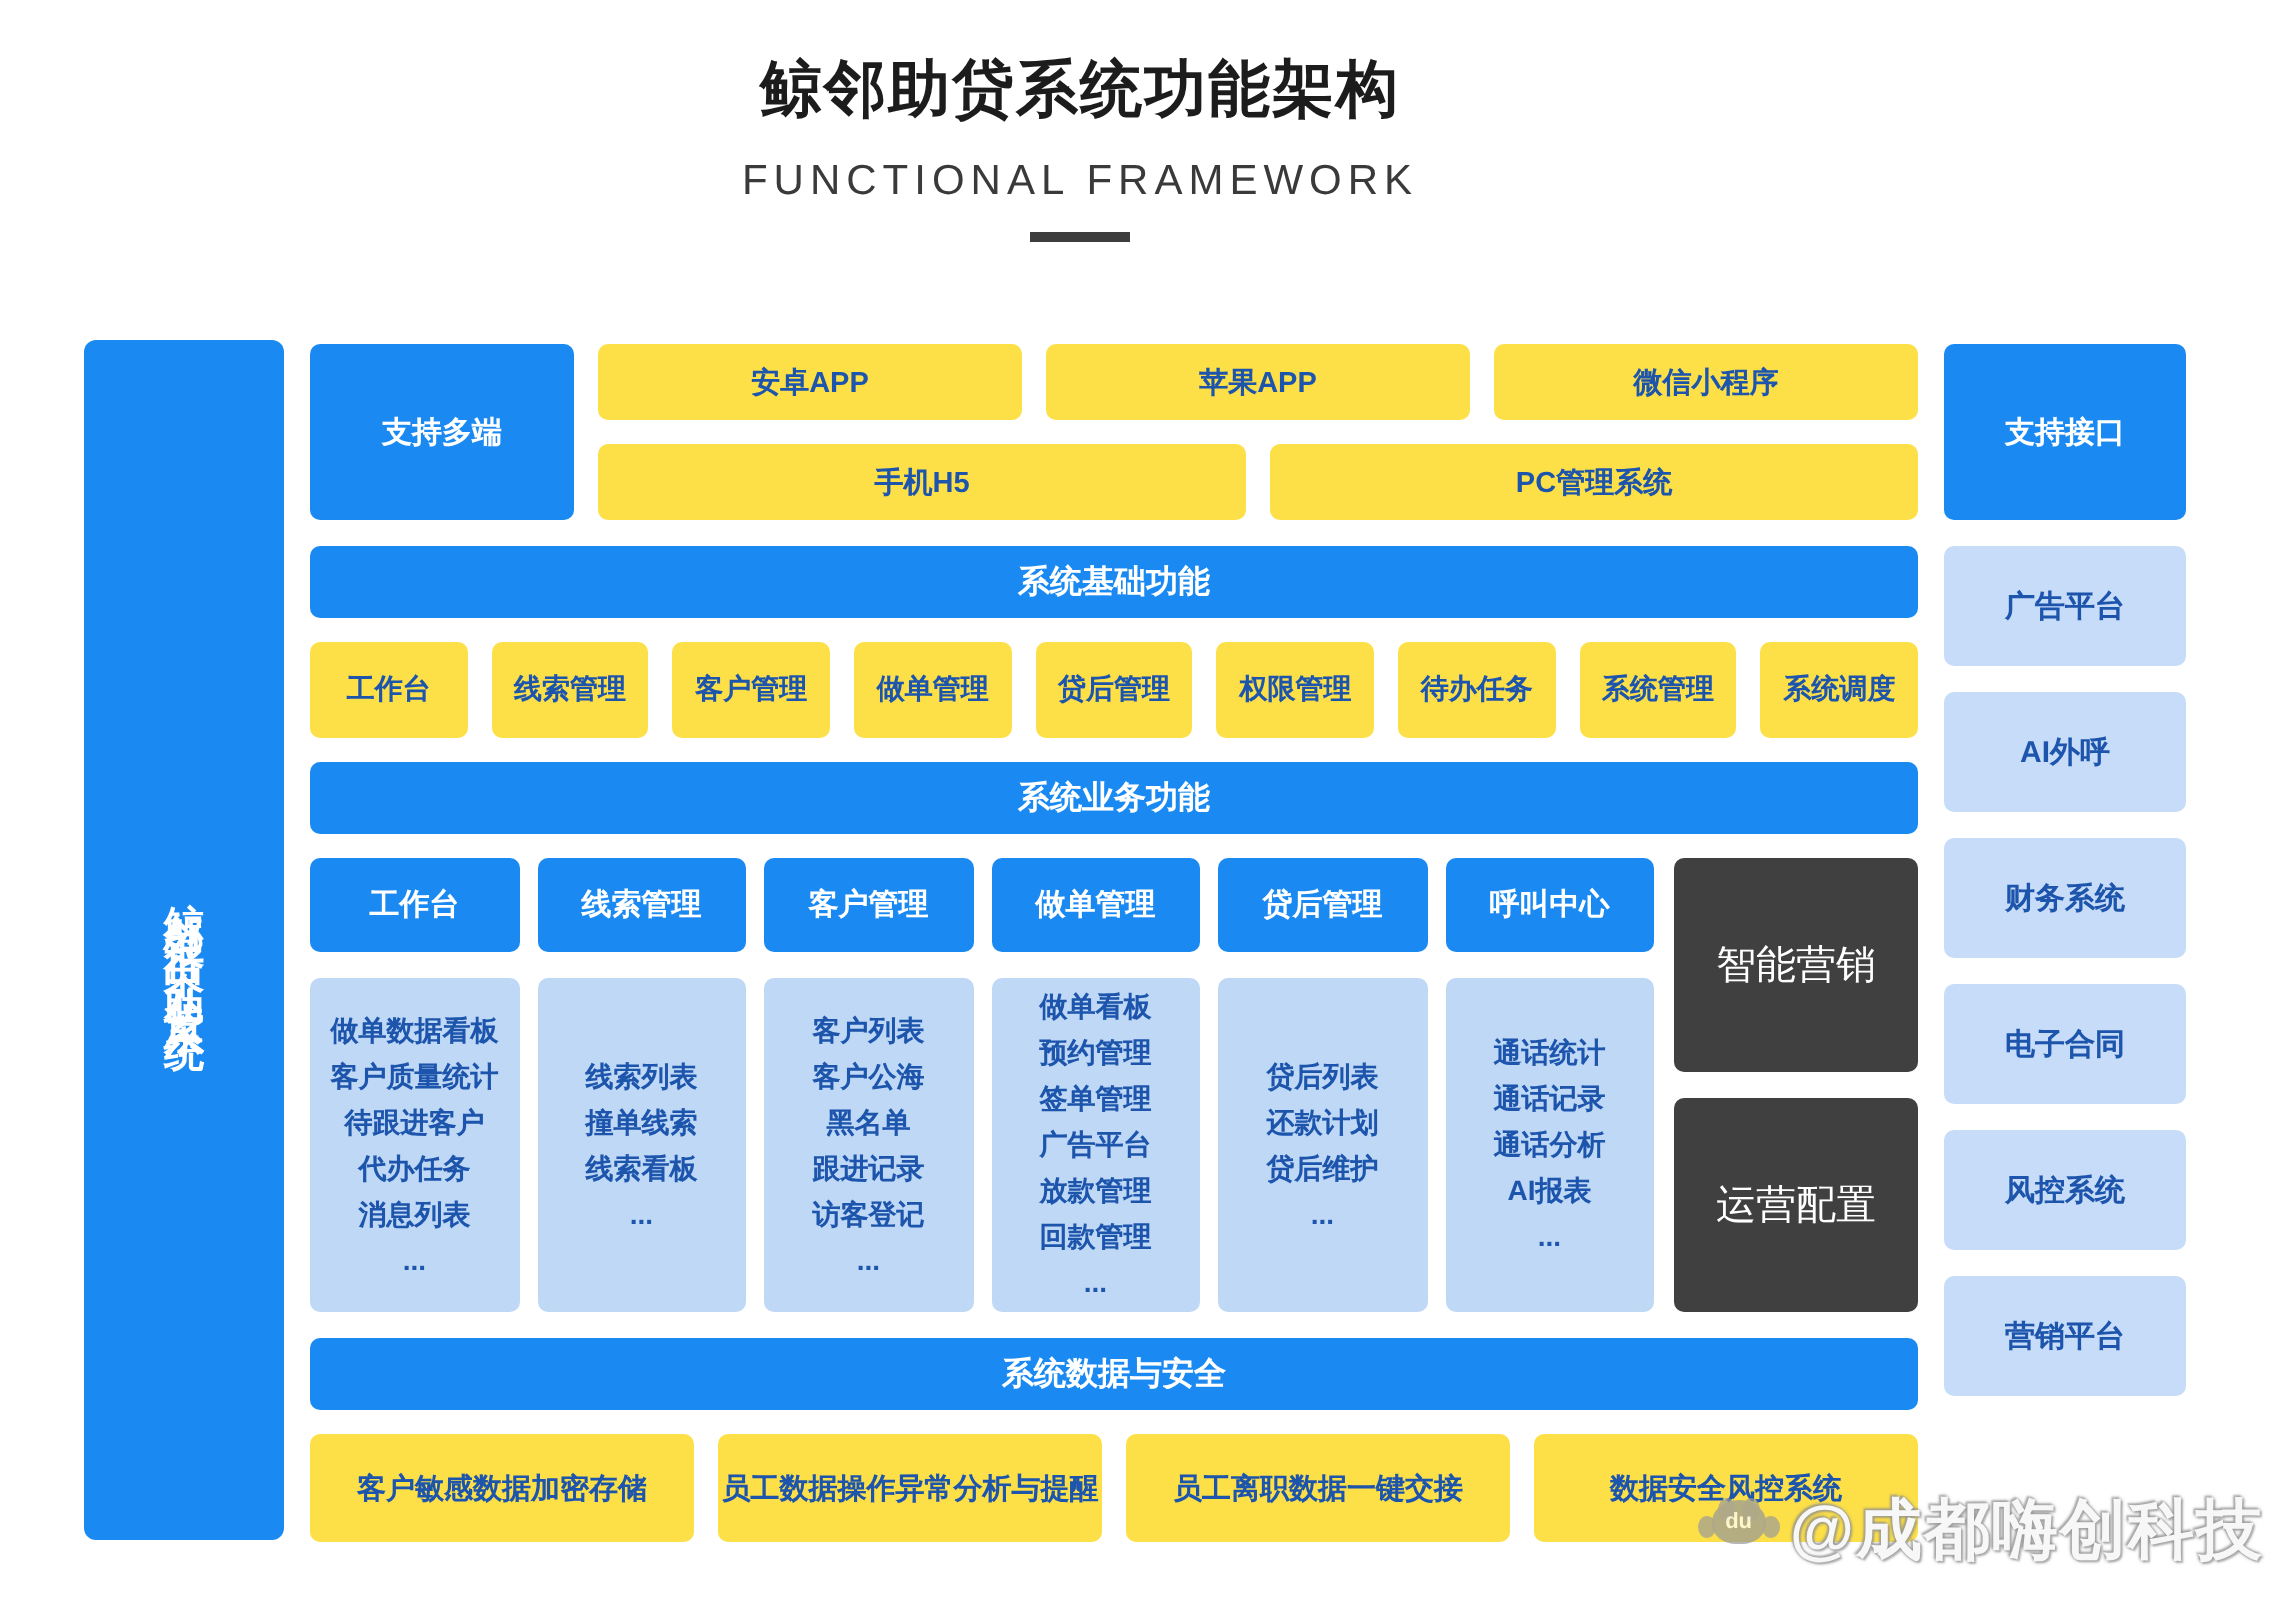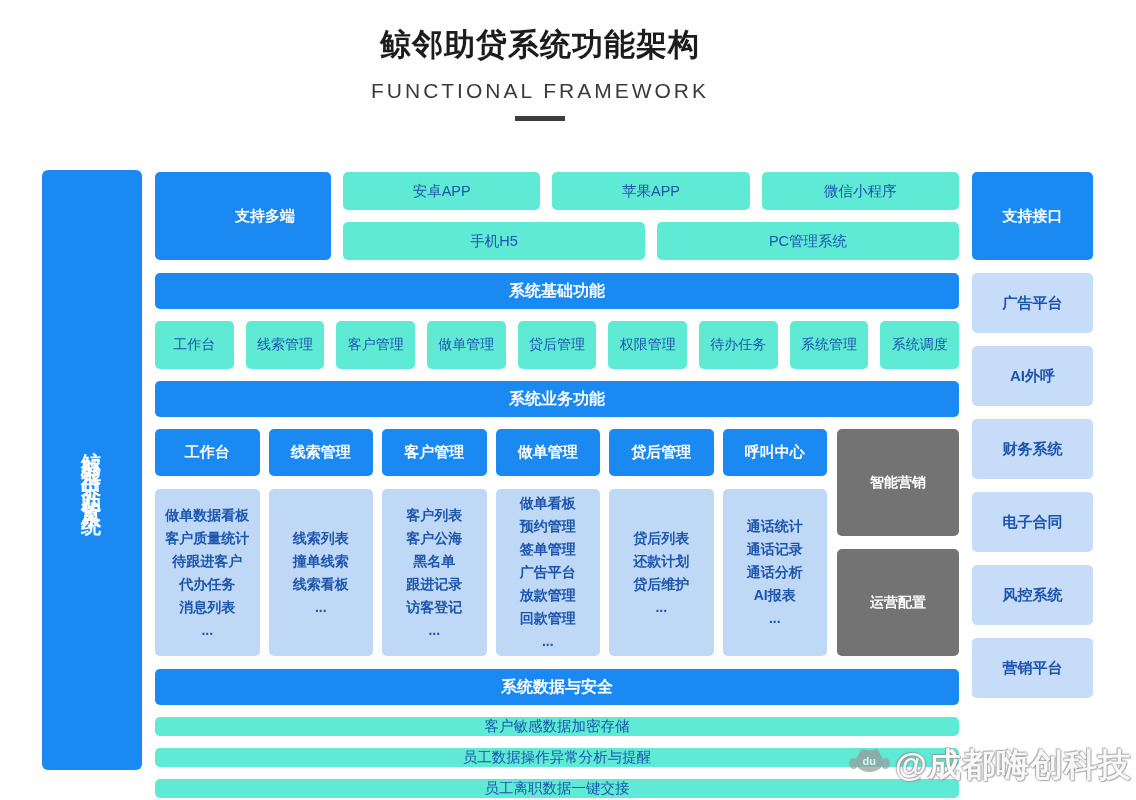--- a/index.html
+++ b/index.html
@@ -15,42 +15,42 @@
   
   .leftbar{position:absolute;left:42px;top:170px;width:100px;height:600px;background:#1a8af2;border-radius:6px;
            display:flex;align-items:center;justify-content:center;}
   .vtext{writing-mode:vertical-lr;text-orientation:upright;color:#ffffff;font-size:20px;font-weight:700;letter-spacing:7px;}
 
   
   .center{position:absolute;left:155px;top:172px;width:804px;}
   .multiend{display:flex;gap:12px;height:88px;}
   .badge{background:#1a8af2;border-radius:5px;color:#ffffff;font-weight:700;
          display:flex;align-items:center;justify-content:center;}
-  .badge.multi{width:132px;font-size:15px;padding-left:44px;}
+  .badge.multi{width:132px;font-size:15px;}
   .apps{flex:1;display:flex;flex-direction:column;gap:12px;}
   .apps-row{display:flex;gap:12px;flex:1;}
-  .litebox{flex:1;background:#5eead4;border-radius:5px;color:#1d55ad;font-weight:400;font-size:14.5px;
+  .litebox{flex:1;background:#fde047;border-radius:5px;color:#1d55ad;font-weight:700;font-size:14.5px;
            display:flex;align-items:center;justify-content:center;white-space:nowrap;}
   .bar{margin-top:13px;height:36px;background:#1a8af2;border-radius:5px;color:#ffffff;font-weight:700;font-size:16px;
        display:flex;align-items:center;justify-content:center;}
   .bar.biz{margin-top:12px;}
   .row9{margin-top:12px;display:flex;gap:12px;height:48px;}
   .row9 .litebox{font-size:14px;}
   .business{margin-top:12px;display:flex;gap:10px;height:227px;}
   .columns{flex:1;display:flex;gap:9px;}
   .col{flex:1;display:flex;flex-direction:column;gap:13px;min-width:0;}
   .colhead{height:47px;flex:0 0 47px;background:#1a8af2;border-radius:5px;color:#ffffff;font-weight:700;font-size:15px;
            display:flex;align-items:center;justify-content:center;white-space:nowrap;}
   .colbody{flex:1;background:#bed8f6;border-radius:5px;display:flex;align-items:center;justify-content:center;}
   .collist{display:flex;flex-direction:column;align-items:center;}
   .colitem{font-size:14px;line-height:23px;color:#1d55ad;font-weight:700;white-space:nowrap;}
   .sidecol{width:122px;display:flex;flex-direction:column;gap:13px;}
-  .sidebadge{flex:1;background:#737373;border-radius:5px;color:#ffffff;font-weight:700;font-size:14px;
+  .sidebadge{flex:1;background:#404040;border-radius:5px;color:#ffffff;font-weight:400;font-size:20px;
              display:flex;align-items:center;justify-content:center;}
-  .row4{margin-top:12px;display:flex;gap:12px;height:54px;flex-direction:column;}
+  .row4{margin-top:12px;display:flex;gap:12px;height:54px;}
   .row4 .litebox{font-size:14.5px;}
 
   
   .rightpanel{position:absolute;left:972px;top:172px;width:121px;display:flex;flex-direction:column;gap:13px;}
   .badge.iface{height:88px;flex:0 0 88px;font-size:15px;}
   .rp-item{flex:0 0 60px;height:60px;background:#c7dcf8;border-radius:5px;color:#1d55ad;font-weight:700;font-size:15px;
            display:flex;align-items:center;justify-content:center;}
 
   
   .watermark{position:absolute;right:4px;bottom:12px;display:flex;align-items:flex-end;gap:2px;pointer-events:none;}

